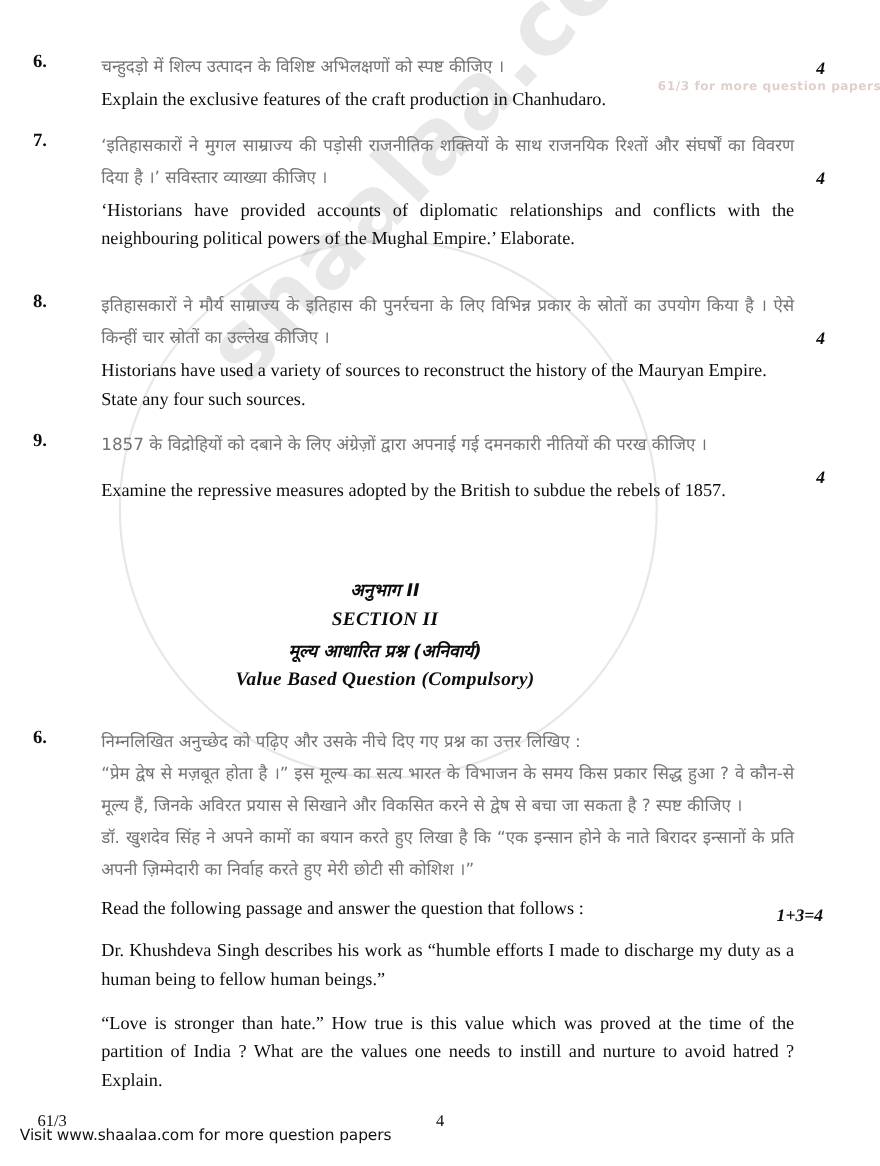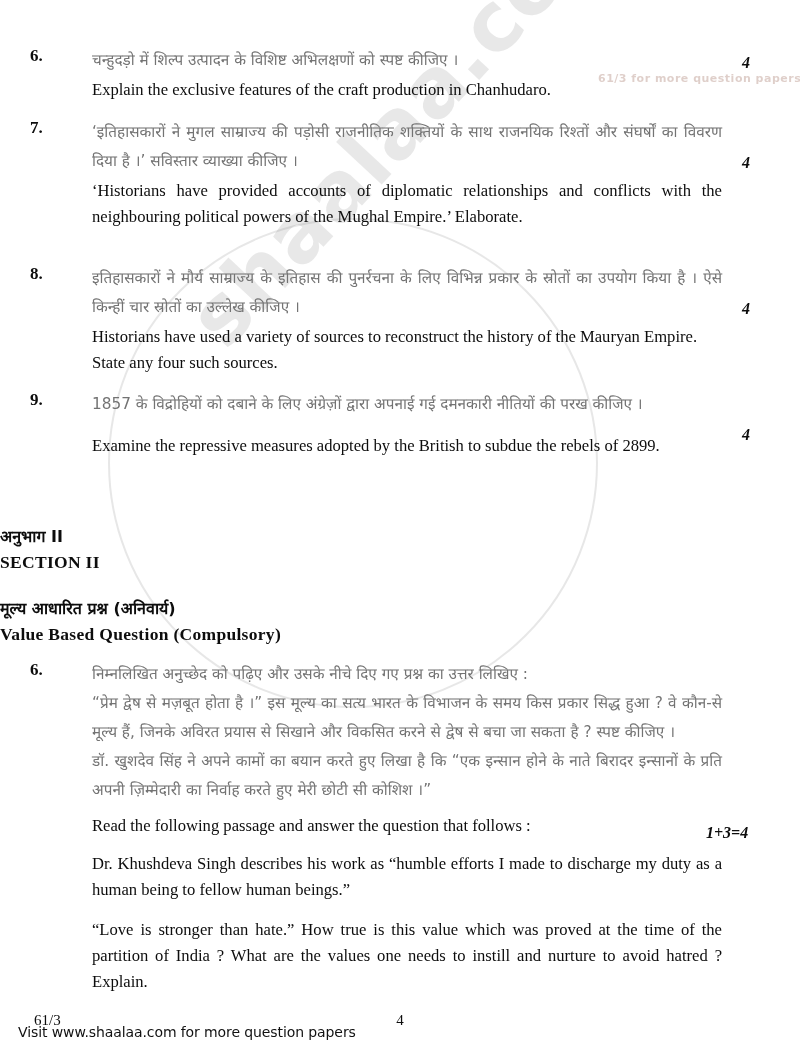--- a/index.html
+++ b/index.html
@@ -106,20 +106,22 @@
     color: #0d0d0d;
   }
   .just { text-align: justify; text-justify: inter-word; }
   .p-gap { margin-top: 2px; }
 
   
   .section-head {
     position: absolute;
     left: 0;
     width: 700px;
+    text-align: center;
+    font-style: italic;
   }
   .sh-hi {
     font-family: "DejaVu Sans", "Liberation Sans", sans-serif;
     font-weight: 700;
     font-size: 16px;
     line-height: 25px;
   }
   .sh-en {
     font-family: "Liberation Serif", "DejaVu Serif", serif;
     font-weight: 700;
@@ -197,29 +199,29 @@
         <div class="hi just">इतिहासकारों ने मौर्य साम्राज्य के इतिहास की पुनर्रचना के लिए विभिन्न प्रकार के स्रोतों का उपयोग किया है । ऐसे किन्हीं चार स्रोतों का उल्लेख कीजिए ।</div>
         <div class="en p-gap">Historians have used a variety of sources to reconstruct the history of the Mauryan Empire. State any four such sources.</div>
       </div>
       <div class="marks" style="top:36px;">4</div>
     </div>
 
     <div class="q" style="top:390px;">
       <div class="qnum">9.</div>
       <div class="qbody">
         <div class="hi just">1857 के विद्रोहियों को दबाने के लिए अंग्रेज़ों द्वारा अपनाई गई दमनकारी नीतियों की परख कीजिए ।</div>
-        <div class="en just" style="margin-top:14px;">Examine the repressive measures adopted by the British to subdue the rebels of 2899.</div>
+        <div class="en just" style="margin-top:14px;">Examine the repressive measures adopted by the British to subdue the rebels of 1857.</div>
       </div>
       <div class="marks" style="top:36px;">4</div>
     </div>
 
     <div class="section-head" style="top:524px;">
       <div class="sh-hi">अनुभाग II</div>
       <div class="sh-en">SECTION II</div>
-      <div class="sh-hi" style="margin-top:20px;">मूल्य आधारित प्रश्न (अनिवार्य)</div>
+      <div class="sh-hi" style="margin-top:3px;">मूल्य आधारित प्रश्न (अनिवार्य)</div>
       <div class="sh-en">Value Based Question (Compulsory)</div>
     </div>
 
     <div class="q" style="top:660px;">
       <div class="qnum">6.</div>
       <div class="qbody">
         <div class="hi">निम्नलिखित अनुच्छेद को पढ़िए और उसके नीचे दिए गए प्रश्न का उत्तर लिखिए :</div>
         <div class="hi just">“प्रेम द्वेष से मज़बूत होता है ।” इस मूल्य का सत्य भारत के विभाजन के समय किस प्रकार सिद्ध हुआ ? वे कौन-से मूल्य हैं, जिनके अविरत प्रयास से सिखाने और विकसित करने से द्वेष से बचा जा सकता है ? स्पष्ट कीजिए ।</div>
         <div class="hi just">डॉ. खुशदेव सिंह ने अपने कामों का बयान करते हुए लिखा है कि “एक इन्सान होने के नाते बिरादर इन्सानों के प्रति अपनी ज़िम्मेदारी का निर्वाह करते हुए मेरी छोटी सी कोशिश ।”</div>
         <div class="en" style="margin-top:8px;">Read the following passage and answer the question that follows :</div>

